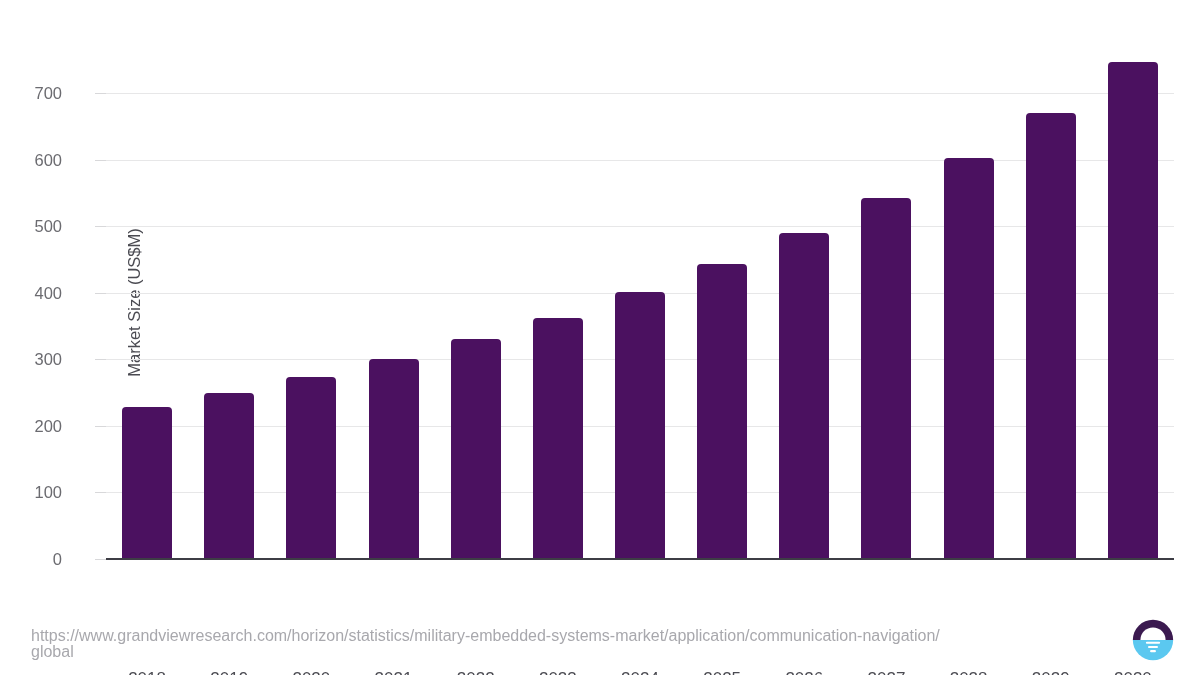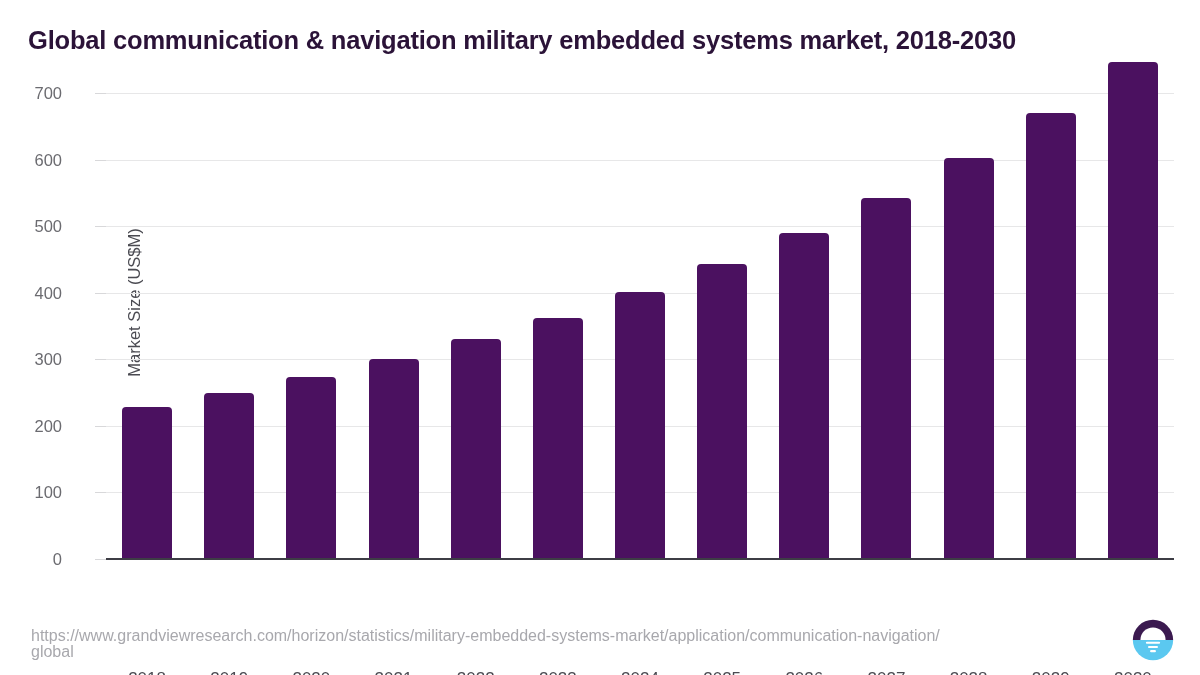--- a/index.html
+++ b/index.html
@@ -144,21 +144,20 @@
     letter-spacing: 1.55px;
     color: #5a4a68;
     margin-top: 4px;
   }
 </style>
 </head>
 <body>
 
 <div id="page">
 
-  <div id="chart-title">Global communication &amp; navigation military embedded systems market, 2018-2030</div>
 
   <div id="plot-area">
     <div id="y-axis-title">Market Size (US$M)</div>
     <div id="gridlines">
         <div class="gridline" style="top: 399.429px;"></div>
         <div class="gridline" style="top: 332.857px;"></div>
         <div class="gridline" style="top: 266.286px;"></div>
         <div class="gridline" style="top: 199.714px;"></div>
         <div class="gridline" style="top: 133.143px;"></div>
         <div class="gridline" style="top: 66.5714px;"></div>

